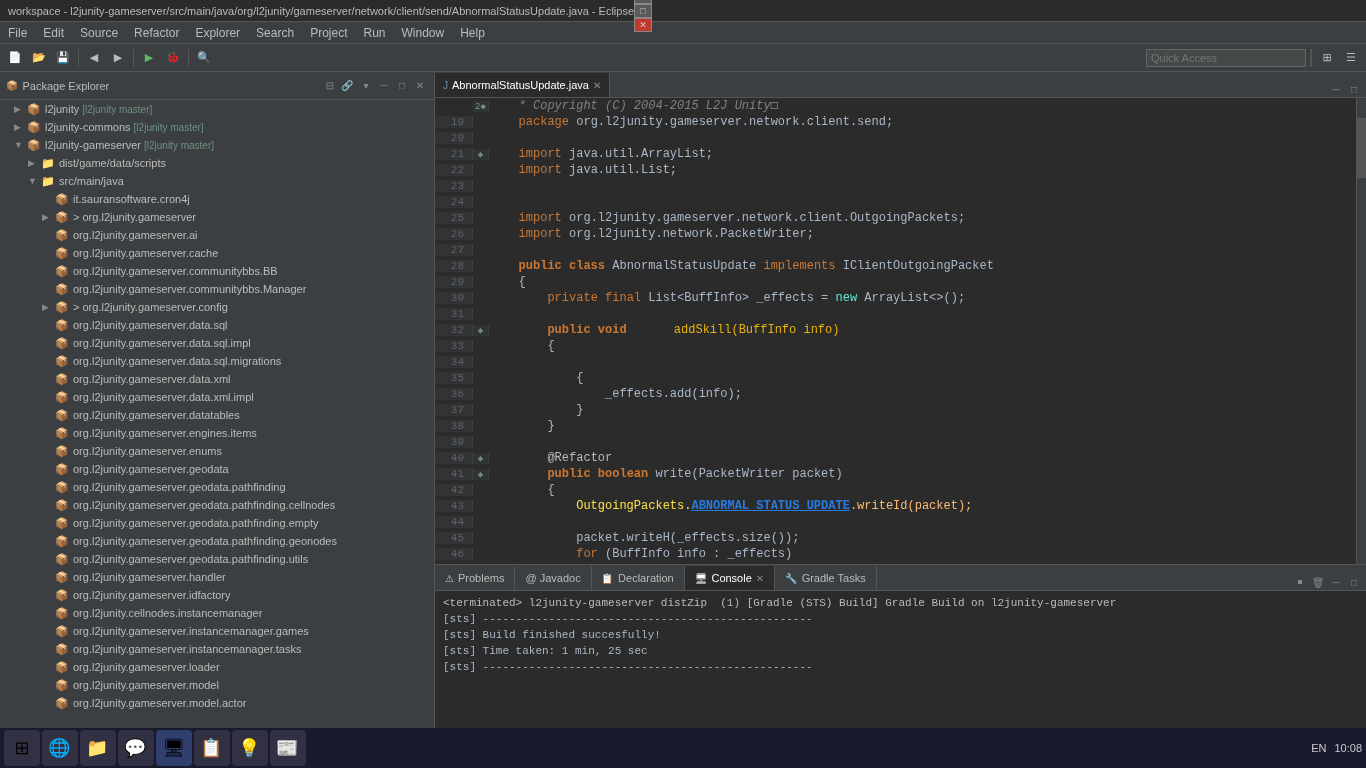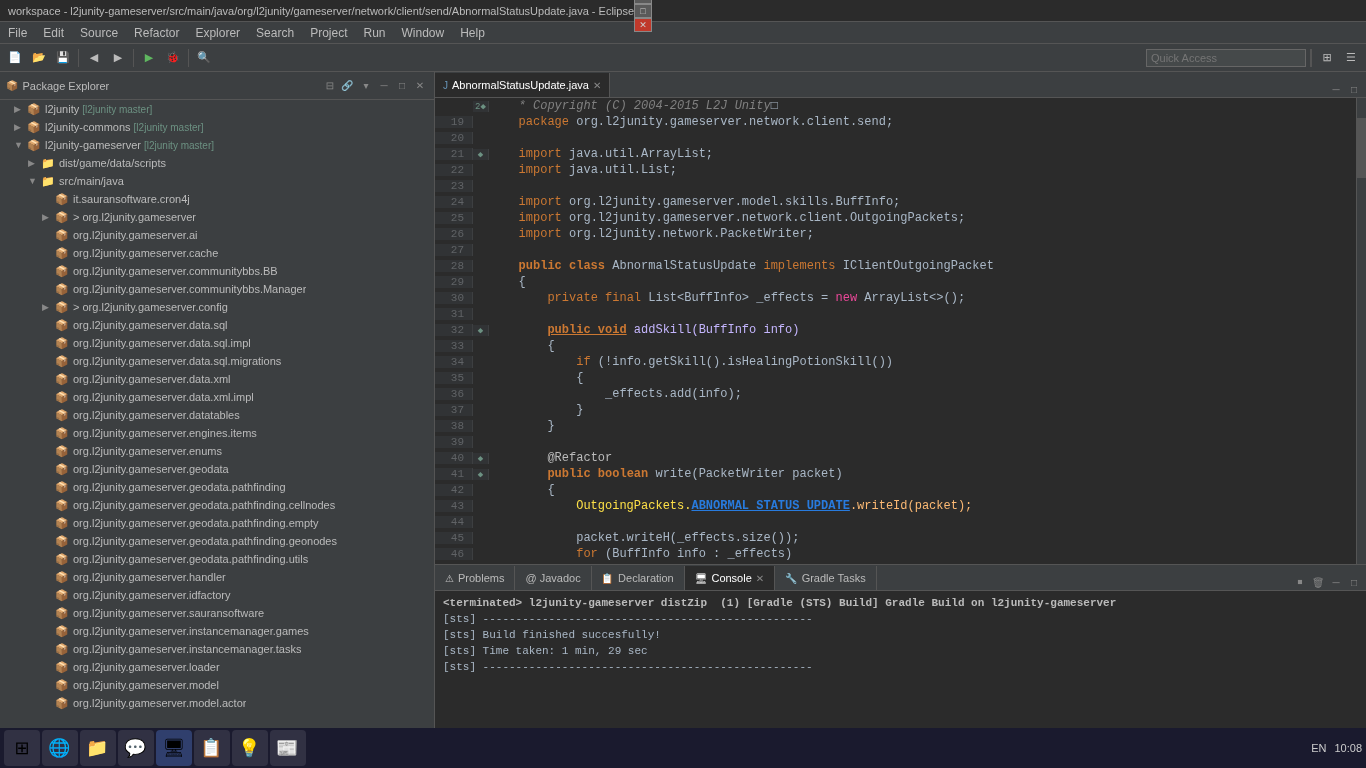--- a/index.html
+++ b/index.html
@@ -244,21 +244,21 @@
       overflow-y: auto;
       padding: 4px 8px;
       font-family: 'Consolas', 'Courier New', monospace;
       font-size: 11px;
       color: #a9b7c6;
     }
     #console-content::-webkit-scrollbar { width: 10px; }
     #console-content::-webkit-scrollbar-track { background: #2b2b2b; }
     #console-content::-webkit-scrollbar-thumb { background: #555; }
     .console-line { line-height: 16px; white-space: pre; }
-    .console-terminated { color: #bbb; font-weight: bold; }
+    .console-terminated { color: #bbb; }
     .console-success { color: #a9b7c6; }
     
     #status-bar {
       background: #3c3f41;
       height: 24px;
       display: flex;
       align-items: center;
       padding: 0 8px;
       font-size: 11px;
       color: #bbb;
@@ -500,21 +500,21 @@
           <span class="tree-label">org.l2junity.gameserver.handler</span>
         </div>
         <div class="tree-item" style="padding-left: 42px;">
           <span class="tree-arrow"></span>
           <span class="tree-icon icon-pkg" style="font-size: 11px;">📦</span>
           <span class="tree-label">org.l2junity.gameserver.idfactory</span>
         </div>
         <div class="tree-item" style="padding-left: 42px;">
           <span class="tree-arrow"></span>
           <span class="tree-icon icon-pkg" style="font-size: 11px;">📦</span>
-          <span class="tree-label">org.l2junity.gameserver.sauransoftware</span>
+          <span class="tree-label">org.l2junity.cellnodes.instancemanager</span>
         </div>
         <div class="tree-item" style="padding-left: 42px;">
           <span class="tree-arrow"></span>
           <span class="tree-icon icon-pkg" style="font-size: 11px;">📦</span>
           <span class="tree-label">org.l2junity.gameserver.instancemanager.games</span>
         </div>
         <div class="tree-item" style="padding-left: 42px;">
           <span class="tree-arrow"></span>
           <span class="tree-icon icon-pkg" style="font-size: 11px;">📦</span>
           <span class="tree-label">org.l2junity.gameserver.instancemanager.tasks</span>
@@ -582,21 +582,20 @@
                 <div class="line-content"><span style="color: rgb(169, 183, 198);">   </span><span style="color: rgb(204, 120, 50);">import</span><span style="color: rgb(169, 183, 198);"> java.util.List;</span></div>
               </div>
               <div class="code-line">
                 <div class="line-num">23</div>
                 <div class="line-gutter" style="font-size: 9px; color: rgb(108, 145, 130); display: flex; align-items: center; justify-content: center;"></div>
                 <div class="line-content"><span style="color: rgb(169, 183, 198);"></span></div>
               </div>
               <div class="code-line">
                 <div class="line-num">24</div>
                 <div class="line-gutter" style="font-size: 9px; color: rgb(108, 145, 130); display: flex; align-items: center; justify-content: center;"></div>
-                <div class="line-content"><span style="color: rgb(169, 183, 198);">   </span><span style="color: rgb(204, 120, 50);">import</span><span style="color: rgb(169, 183, 198);"> org.l2junity.gameserver.model.skills.BuffInfo;</span></div>
               </div>
               <div class="code-line">
                 <div class="line-num">25</div>
                 <div class="line-gutter" style="font-size: 9px; color: rgb(108, 145, 130); display: flex; align-items: center; justify-content: center;"></div>
                 <div class="line-content"><span style="color: rgb(169, 183, 198);">   </span><span style="color: rgb(204, 120, 50);">import</span><span style="color: rgb(169, 183, 198);"> org.l2junity.gameserver.network.client.OutgoingPackets;</span></div>
               </div>
               <div class="code-line">
                 <div class="line-num">26</div>
                 <div class="line-gutter" style="font-size: 9px; color: rgb(108, 145, 130); display: flex; align-items: center; justify-content: center;"></div>
                 <div class="line-content"><span style="color: rgb(169, 183, 198);">   </span><span style="color: rgb(204, 120, 50);">import</span><span style="color: rgb(169, 183, 198);"> org.l2junity.network.PacketWriter;</span></div>
@@ -612,41 +611,40 @@
                 <div class="line-content"><span style="color: rgb(169, 183, 198);">   </span><span style="color: rgb(204, 120, 50); font-weight: bold;">public class</span><span style="color: rgb(169, 183, 198);"> AbnormalStatusUpdate </span><span style="color: rgb(204, 120, 50);">implements</span><span style="color: rgb(169, 183, 198);"> IClientOutgoingPacket</span></div>
               </div>
               <div class="code-line">
                 <div class="line-num">29</div>
                 <div class="line-gutter" style="font-size: 9px; color: rgb(108, 145, 130); display: flex; align-items: center; justify-content: center;"></div>
                 <div class="line-content"><span style="color: rgb(169, 183, 198);">   {</span></div>
               </div>
               <div class="code-line">
                 <div class="line-num">30</div>
                 <div class="line-gutter" style="font-size: 9px; color: rgb(108, 145, 130); display: flex; align-items: center; justify-content: center;"></div>
-                <div class="line-content"><span style="color: rgb(169, 183, 198);">       </span><span style="color: rgb(204, 120, 50);">private final</span><span style="color: rgb(169, 183, 198);"> List&lt;BuffInfo&gt; _effects = </span><span style="color: #ec4899;">new</span><span style="color: rgb(169, 183, 198);"> ArrayList&lt;&gt;();</span></div>
+                <div class="line-content"><span style="color: rgb(169, 183, 198);">       </span><span style="color: rgb(204, 120, 50);">private final</span><span style="color: rgb(169, 183, 198);"> List&lt;BuffInfo&gt; _effects = </span><span style="color: #5eead4;">new</span><span style="color: rgb(169, 183, 198);"> ArrayList&lt;&gt;();</span></div>
               </div>
               <div class="code-line">
                 <div class="line-num">31</div>
                 <div class="line-gutter" style="font-size: 9px; color: rgb(108, 145, 130); display: flex; align-items: center; justify-content: center;"></div>
                 <div class="line-content"><span style="color: rgb(169, 183, 198);"></span></div>
               </div>
               <div class="code-line">
                 <div class="line-num">32</div>
                 <div class="line-gutter" style="font-size: 9px; color: rgb(108, 145, 130); display: flex; align-items: center; justify-content: center;">◆</div>
-                <div class="line-content"><span style="color: rgb(169, 183, 198);">       </span><span style="color: rgb(204, 120, 50); font-weight: bold; text-decoration: underline;">public void</span><span style="color: #c4b5fd;"> addSkill(BuffInfo info)</span></div>
+                <div class="line-content"><span style="color: rgb(169, 183, 198);">       </span><span style="color: rgb(204, 120, 50); font-weight: bold;">public void</span><span style="color: #eab308; padding-left: 40px;"> addSkill(BuffInfo info)</span></div>
               </div>
               <div class="code-line">
                 <div class="line-num">33</div>
                 <div class="line-gutter" style="font-size: 9px; color: rgb(108, 145, 130); display: flex; align-items: center; justify-content: center;"></div>
                 <div class="line-content"><span style="color: rgb(169, 183, 198);">       {</span></div>
               </div>
               <div class="code-line">
                 <div class="line-num">34</div>
                 <div class="line-gutter" style="font-size: 9px; color: rgb(108, 145, 130); display: flex; align-items: center; justify-content: center;"></div>
-                <div class="line-content"><span style="color: rgb(169, 183, 198);">           </span><span style="color: rgb(204, 120, 50);">if</span><span style="color: rgb(169, 183, 198);"> (!info.getSkill().isHealingPotionSkill())</span></div>
               </div>
               <div class="code-line">
                 <div class="line-num">35</div>
                 <div class="line-gutter" style="font-size: 9px; color: rgb(108, 145, 130); display: flex; align-items: center; justify-content: center;"></div>
                 <div class="line-content"><span style="color: rgb(169, 183, 198);">           {</span></div>
               </div>
               <div class="code-line">
                 <div class="line-num">36</div>
                 <div class="line-gutter" style="font-size: 9px; color: rgb(108, 145, 130); display: flex; align-items: center; justify-content: center;"></div>
                 <div class="line-content"><span style="color: rgb(169, 183, 198);">               _effects.add(info);</span></div>
@@ -737,21 +735,21 @@
           <button class="btab-btn">─</button>
           <button class="btab-btn">□</button>
         </div>
       </div>
       <div id="console-content">
 
       <div class="console-line console-terminated">&lt;terminated&gt; l2junity-gameserver distZip  (1) [Gradle (STS) Build] Gradle Build on l2junity-gameserver</div>
           <div class="console-line"></div>
           <div class="console-line console-success">[sts] --------------------------------------------------</div>
           <div class="console-line console-success">[sts] Build finished succesfully!</div>
-          <div class="console-line console-success">[sts] Time taken: 1 min, 29 sec</div>
+          <div class="console-line console-success">[sts] Time taken: 1 min, 25 sec</div>
           <div class="console-line console-success">[sts] --------------------------------------------------</div>
         </div>
     </div>
 
   </div>
 
 </div>
 
 <div id="status-bar">
   <span>org.l2junity.gameserver.network.client.send.AbnormalStatusUpdate.java - l2junity-gameserver/src/main/java</span>

